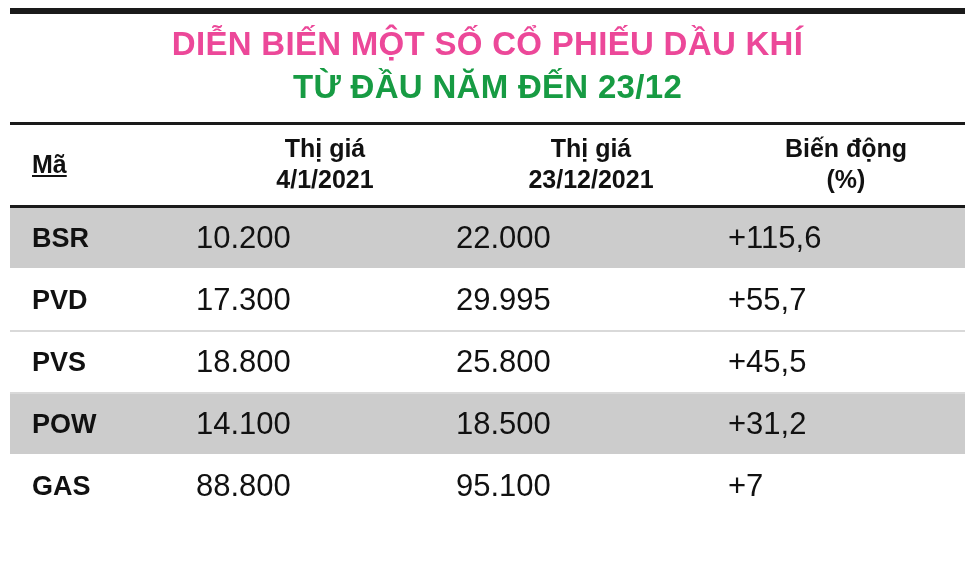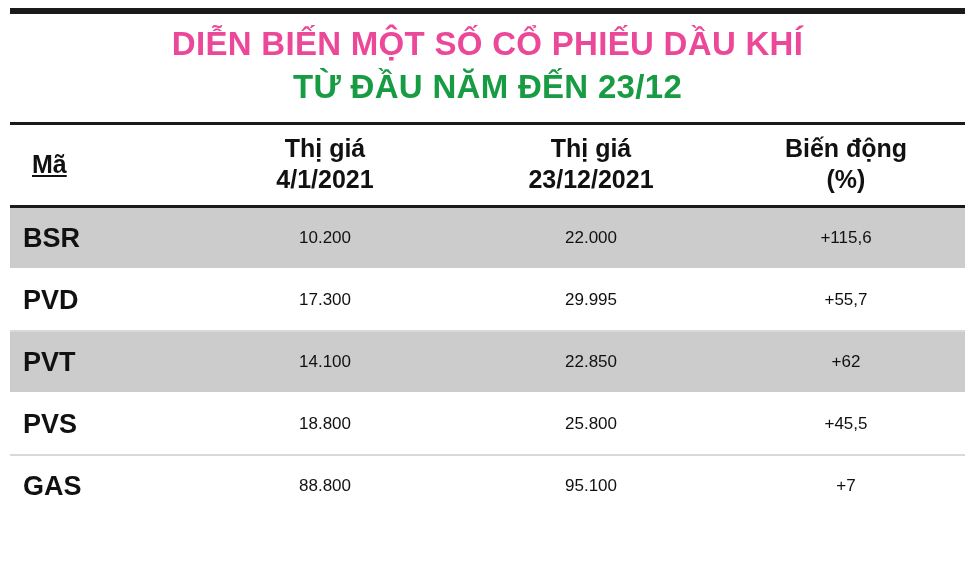--- a/index.html
+++ b/index.html
@@ -72,36 +72,35 @@
     text-align: left;
     padding-left: 22px;
     text-decoration: underline;
   }
   .hdr-sub {
     display: block;
     font-weight: bold;
   }
   tbody td {
     height: 58px;
-    font-size: 17px;
-    text-align: center;
+    font-size: 31px;
     vertical-align: middle;
     border-bottom: 2px solid #ffffff;
     color: #111111;
   }
   tbody tr.shaded td {
     background: #cccccc;
   }
   tbody tr.plain td {
     background: #ffffff;
     border-bottom: 2px solid #d9d9d9;
   }
   tbody td.code {
     text-align: left;
-    padding-left: 13px;
+    padding-left: 22px;
     font-weight: bold;
     font-size: 27px;
   }
   tbody tr:last-child td {
     border-bottom: none;
   }
 </style>
 </head>
 <body>
 
@@ -146,31 +145,31 @@
         <td>10.200</td>
         <td>22.000</td>
         <td>+115,6</td>
       </tr>
       <tr class="plain">
         <td class="code">PVD</td>
         <td>17.300</td>
         <td>29.995</td>
         <td>+55,7</td>
       </tr>
-      <tr class="shaded">
-        <td class="code">PVT</td>
-        <td>14.100</td>
-        <td>22.850</td>
-        <td>+62</td>
-      </tr>
       <tr class="plain">
         <td class="code">PVS</td>
         <td>18.800</td>
         <td>25.800</td>
         <td>+45,5</td>
+      </tr>
+      <tr class="shaded">
+        <td class="code">POW</td>
+        <td>14.100</td>
+        <td>18.500</td>
+        <td>+31,2</td>
       </tr>
       <tr class="plain">
         <td class="code">GAS</td>
         <td>88.800</td>
         <td>95.100</td>
         <td>+7</td>
       </tr>
     </tbody>
   </table>
 

